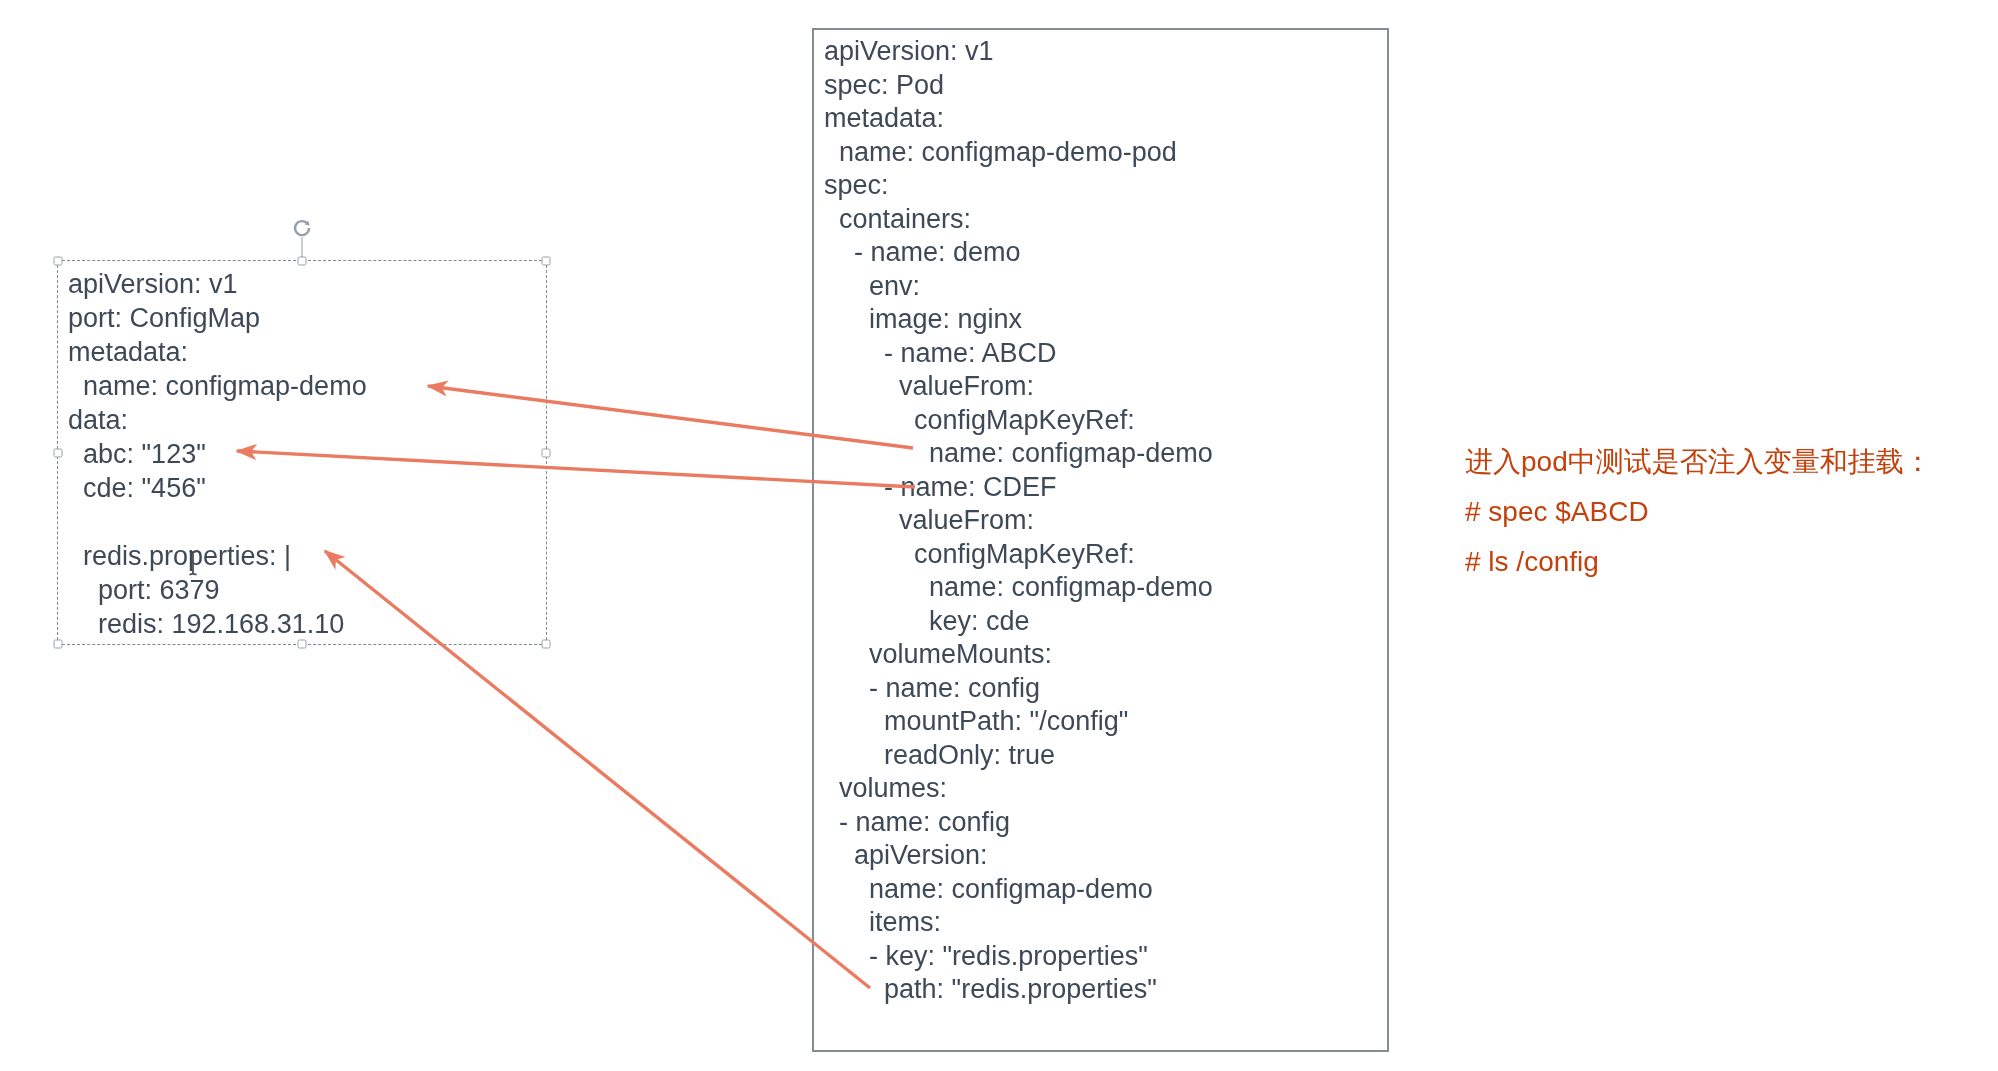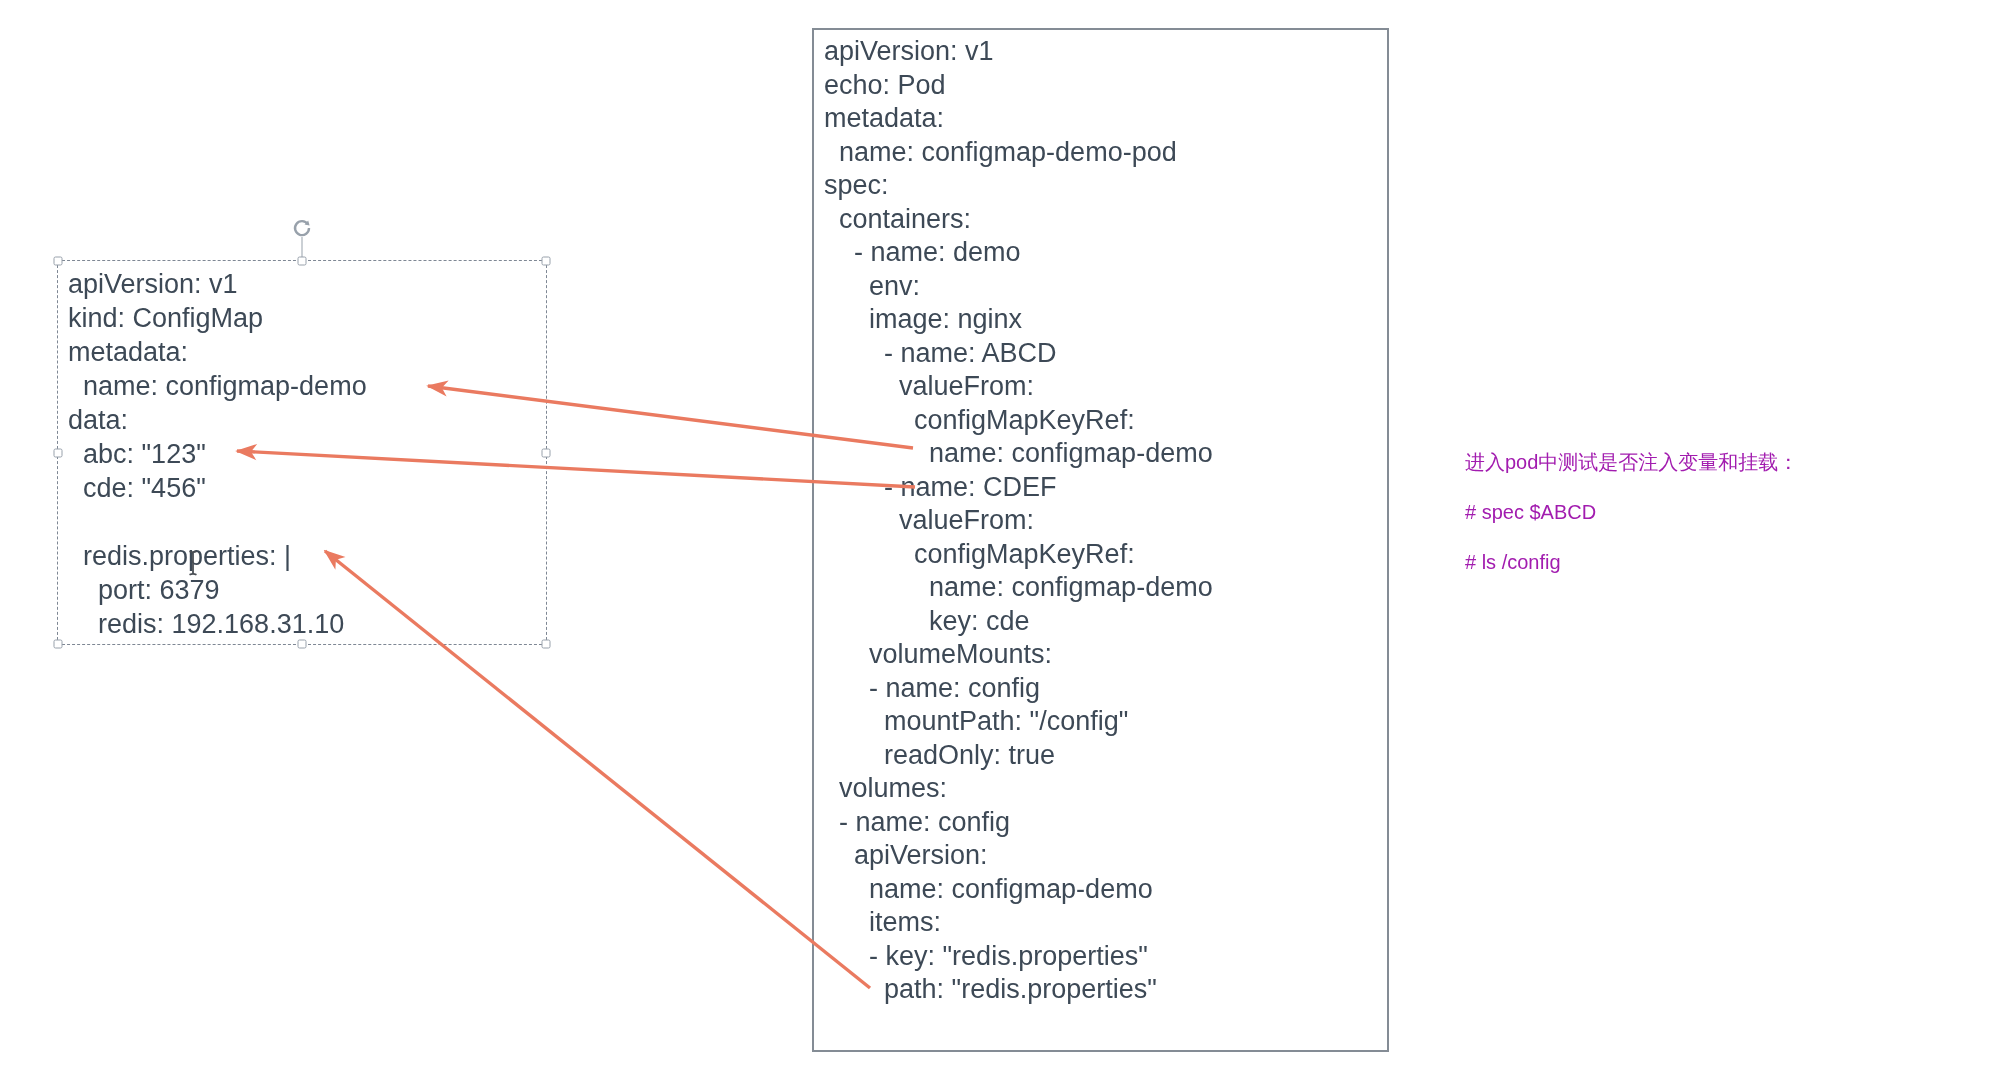--- a/index.html
+++ b/index.html
@@ -29,37 +29,37 @@
   .rot-icon{position:absolute;left:50%;top:-44px;transform:translateX(-50%);width:22px;height:22px;}
 
   
   .pod-box{
     position:absolute;left:812px;top:28px;width:577px;height:1024px;
     border:2px solid #848c95;background:#ffffff;box-sizing:border-box;
   }
 
   
   .note{position:absolute;left:1465px;top:437px;}
-  .note .line{white-space:pre;font-size:20px;line-height:50px;min-height:50px;color:#a21caf;}
+  .note .line{white-space:pre;font-size:28px;line-height:50px;min-height:50px;color:#c2410c;}
 
   
   .arrows{position:absolute;left:0;top:0;width:1998px;height:1071px;pointer-events:none;z-index:5;}
 
   
   .ibeam{position:absolute;left:186px;top:549px;z-index:6;}
 </style>
 </head>
 <body>
 
 <div class="canvas">
 
   <div class="pod-box">
     <div class="yaml" style="left:10px;top:5px;">
         <div class="line">apiVersion: v1</div>
-        <div class="line">echo: Pod</div>
+        <div class="line">spec: Pod</div>
         <div class="line">metadata:</div>
         <div class="line">  name: configmap-demo-pod</div>
         <div class="line">spec:</div>
         <div class="line">  containers:</div>
         <div class="line">    - name: demo</div>
         <div class="line">      env:</div>
         <div class="line">      image: nginx</div>
         <div class="line">        - name: ABCD</div>
         <div class="line">          valueFrom:</div>
         <div class="line">            configMapKeyRef:</div>
@@ -79,21 +79,21 @@
         <div class="line">      name: configmap-demo</div>
         <div class="line">      items:</div>
         <div class="line">      - key: "redis.properties"</div>
         <div class="line">        path: "redis.properties"</div>
       </div>
   </div>
 
   <div class="sel-frame">
     <div class="yaml cm-yaml" style="left:10px;top:6px;">
         <div class="line">apiVersion: v1</div>
-        <div class="line">kind: ConfigMap</div>
+        <div class="line">port: ConfigMap</div>
         <div class="line">metadata:</div>
         <div class="line">  name: configmap-demo</div>
         <div class="line">data:</div>
         <div class="line">  abc: "123"</div>
         <div class="line">  cde: "456"</div>
         <div class="line"></div>
         <div class="line">  redis.properties: |</div>
         <div class="line">    port: 6379</div>
         <div class="line">    redis: 192.168.31.10</div>
       </div>

